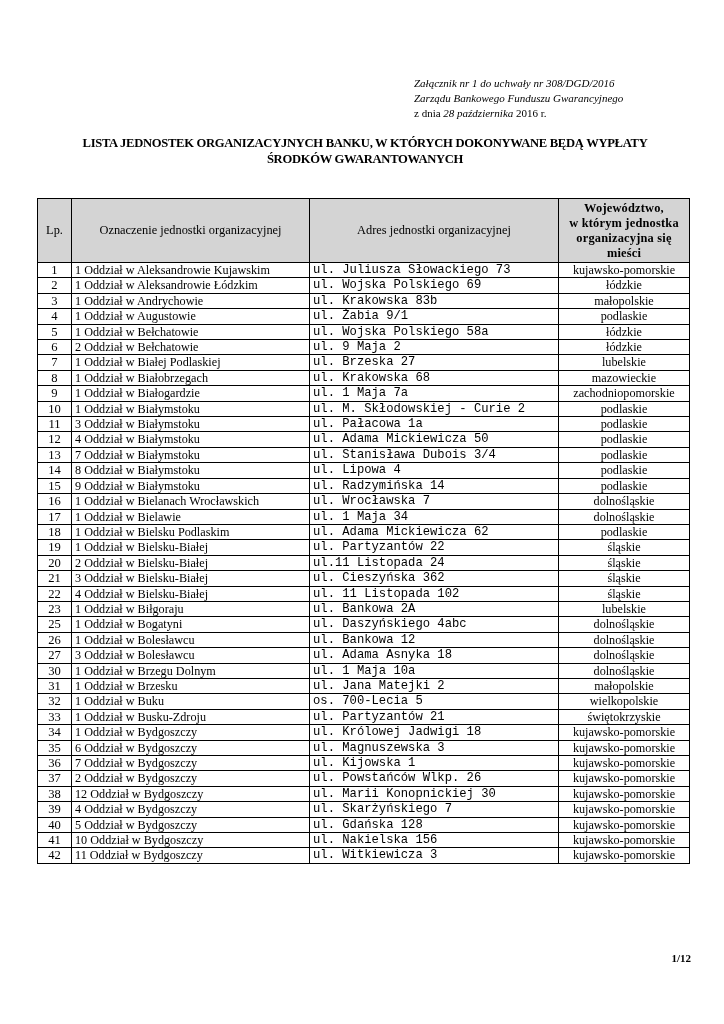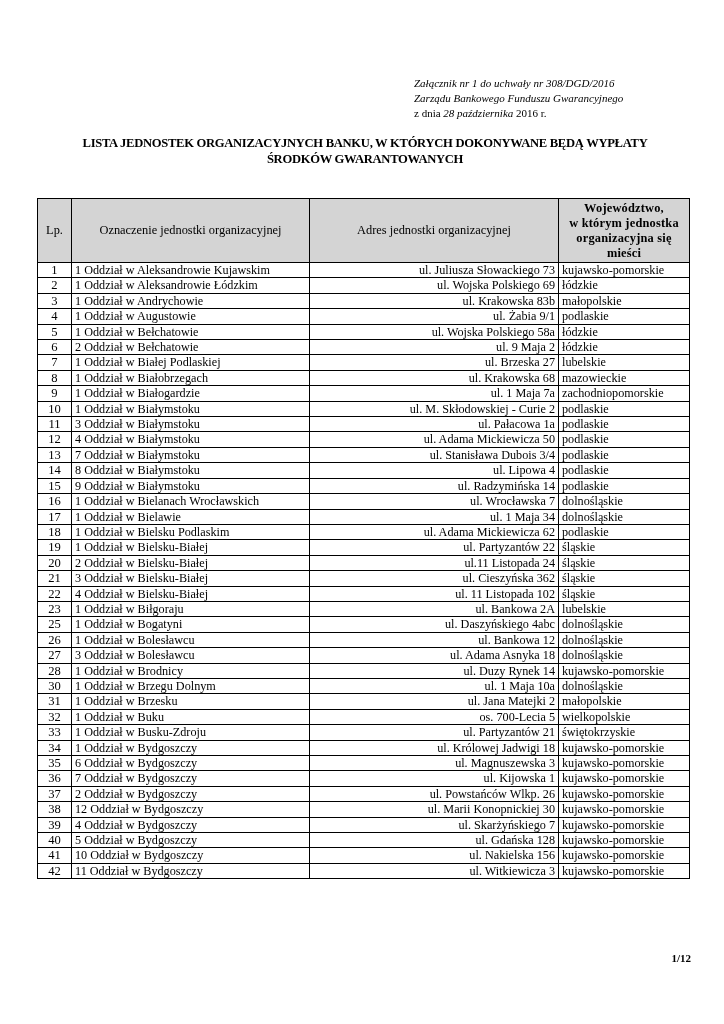--- a/index.html
+++ b/index.html
@@ -8,22 +8,22 @@
   .note { position:absolute; left:414px; top:76px; font-size:11px; line-height:15px; font-style:italic; }
   .note .plain { font-style:normal; }
   .title { position:absolute; left:30px; width:670px; top:135px; text-align:center;
            font-weight:bold; font-size:12.6px; line-height:16px; letter-spacing:-0.3px; }
   table { position:absolute; left:37px; top:198px; width:652px; border-collapse:collapse; table-layout:fixed; }
   th, td { border:1px solid #000; padding:0 3px; font-size:12.2px; white-space:nowrap; overflow:hidden; }
   th { background:#d4d4d4; font-weight:normal; height:63px; line-height:15px; text-align:center; font-size:12.4px; }
   th.voiv { font-weight:bold; letter-spacing:0.2px; }
   td { height:14.4px; line-height:14.4px; }
   td.lp { text-align:center; font-size:12.6px; }
-  td.c { text-align:right; }
-  td.voiv { text-align:left; }
+  td.c { text-align:left;font-family:Liberation Mono, monospace; }
+  td.voiv { text-align:center; }
   table { border:1.5px solid #000; }
   .page { position:absolute; right:33px; top:952px; font-size:11px; font-weight:bold; }
 </style>
 </head>
 <body>
 
 <div class="note">
   <div>Załącznik nr 1 do uchwały nr 308/DGD/2016</div>
   <div>Zarządu Bankowego Funduszu Gwarancyjnego</div>
   <div><span class="plain">z dnia </span><span>28 października</span><span class="plain"> 2016 r.</span></div>
@@ -205,26 +205,20 @@
         <td class="c">ul. Bankowa 12</td>
         <td class="voiv">dolnośląskie</td>
       </tr>
       <tr>
         <td class="lp">27</td>
         <td>3 Oddział w Bolesławcu</td>
         <td class="c">ul. Adama Asnyka 18</td>
         <td class="voiv">dolnośląskie</td>
       </tr>
       <tr>
-        <td class="lp">28</td>
-        <td>1 Oddział w Brodnicy</td>
-        <td class="c">ul. Duzy Rynek 14</td>
-        <td class="voiv">kujawsko-pomorskie</td>
-      </tr>
-      <tr>
         <td class="lp">30</td>
         <td>1 Oddział w Brzegu Dolnym</td>
         <td class="c">ul. 1 Maja 10a</td>
         <td class="voiv">dolnośląskie</td>
       </tr>
       <tr>
         <td class="lp">31</td>
         <td>1 Oddział w Brzesku</td>
         <td class="c">ul. Jana Matejki 2</td>
         <td class="voiv">małopolskie</td>

